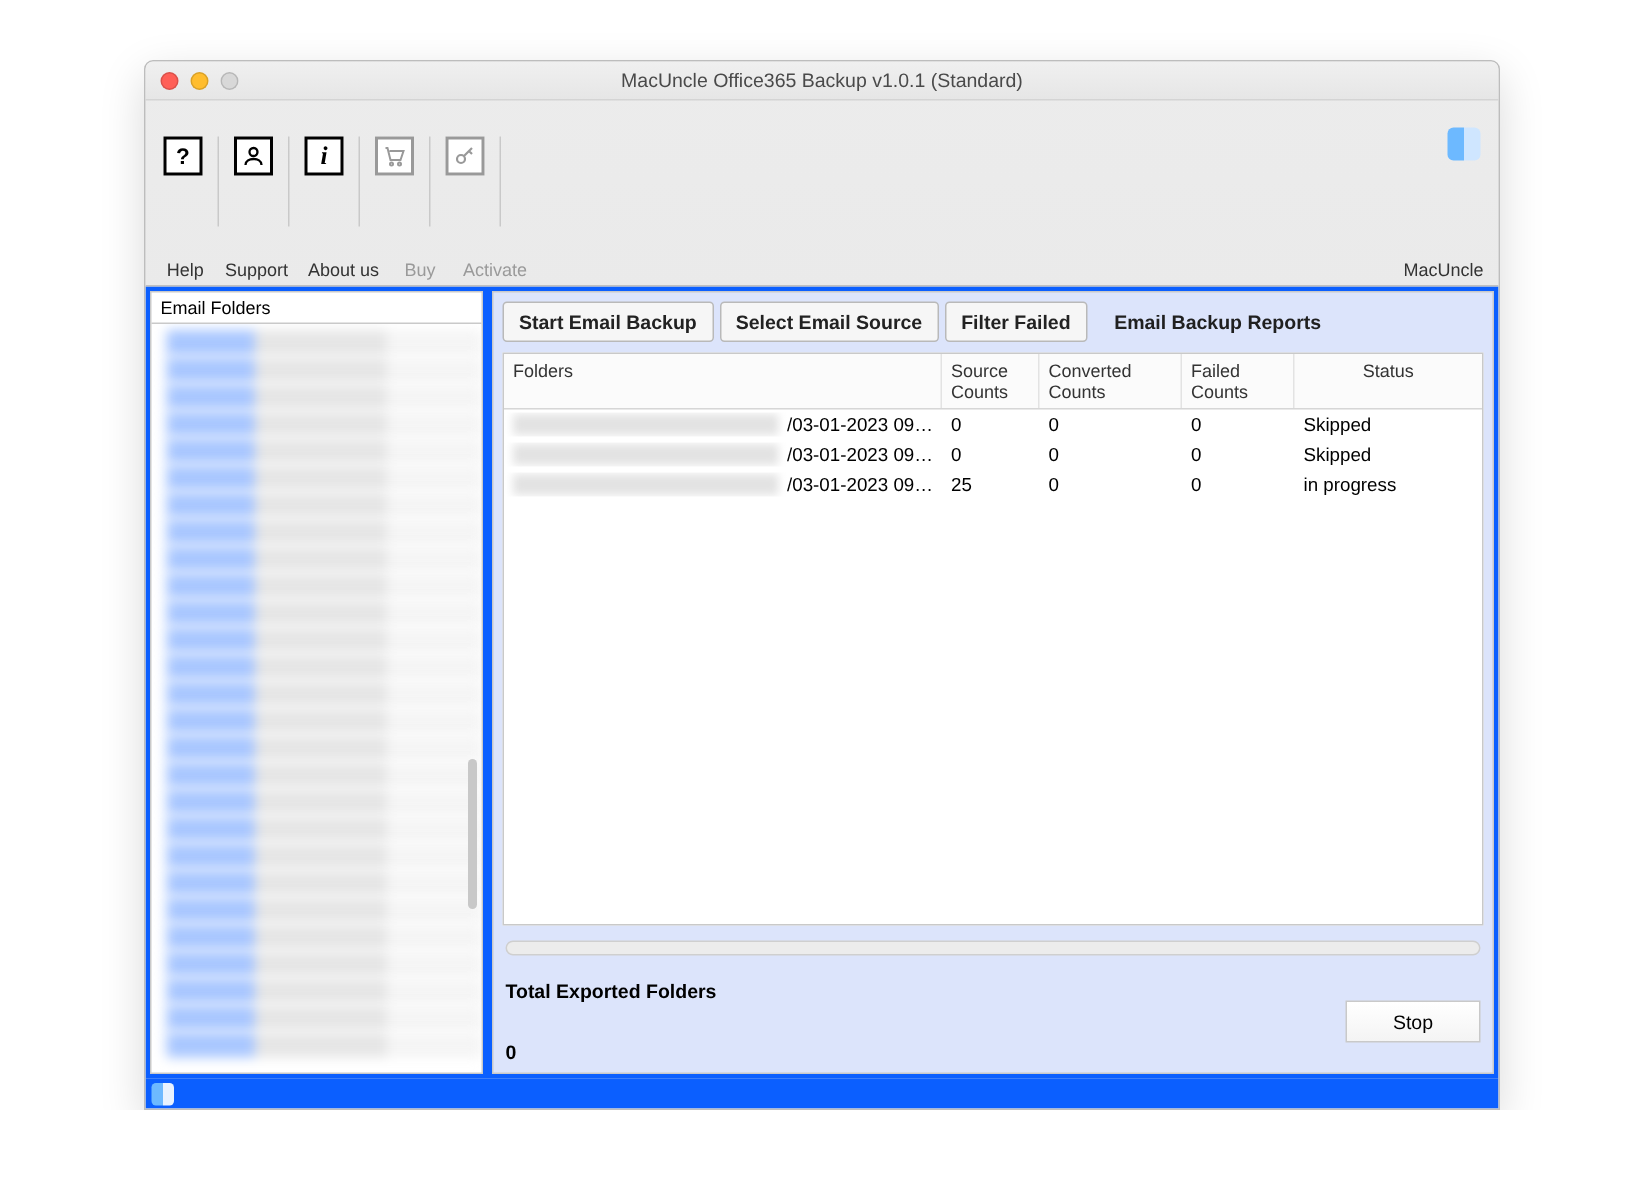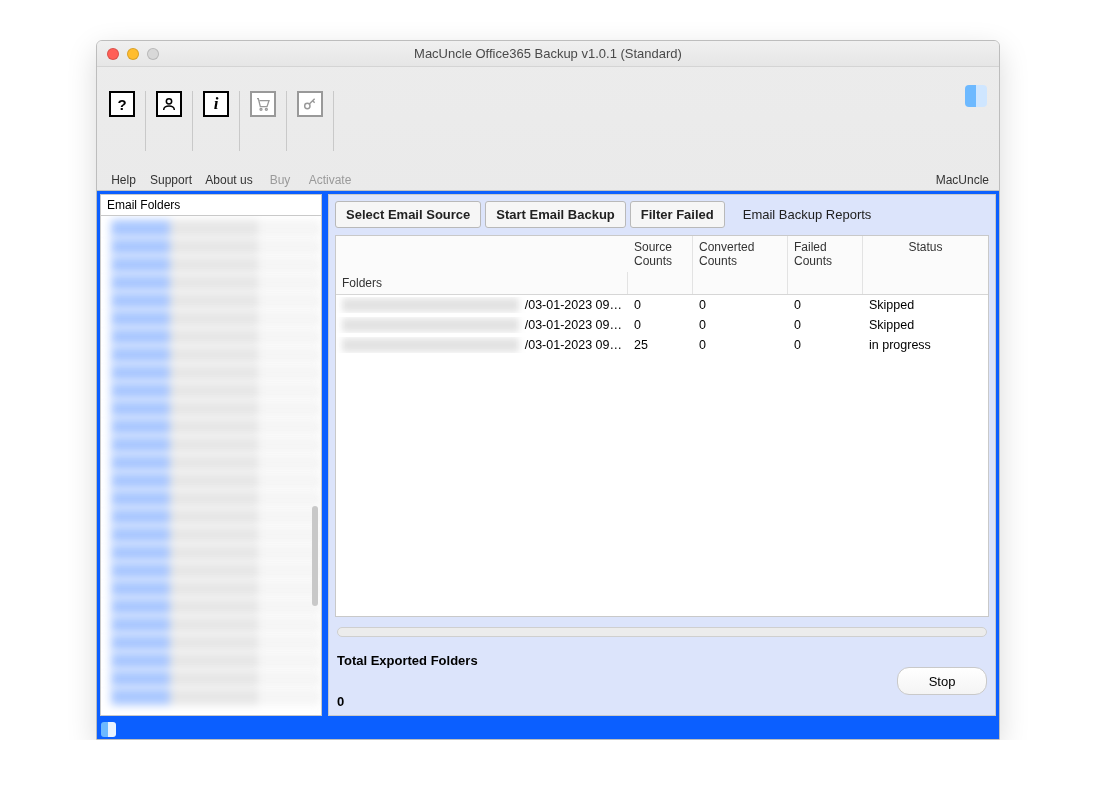--- a/index.html
+++ b/index.html
@@ -170,41 +170,41 @@
     border:1px solid #b9b9b9;
     border-radius:3px;
     padding:5px 10px;
     font-size:13px;
     font-weight:bold;
     color:#222;
     cursor:pointer;
   }
   .tab.plain {
     background:transparent; border:none;
-    font-weight:normal;
+    font-weight:bold;
     color:#202020;
     padding-left:14px;
   }
   
   .table-wrap {
     background:#fff;
     border:1px solid #c9c9c9;
     flex:1;
     display:flex;
     flex-direction:column;
   }
   .thead {
     display:flex;
     background:#fbfbfb;
     border-bottom:1px solid #d6d6d6;
     font-size:12px;
     color:#333;
   }
   .th { padding:4px 6px; border-right:1px solid #e3e3e3; }
-  .col-folders { flex:0 0 292px;margin-top:36px; }
+  .col-folders { flex:0 0 292px; }
   .col-total   { flex:0 0 65px; }
   .col-conv    { flex:0 0 95px; }
   .col-fail    { flex:0 0 75px; }
   .col-status  { flex:1; border-right:none;text-align:center;}
   .tbody { flex:1; }
   .row {
     display:flex;
     font-size:12.5px;
     padding:2px 0;
   }
@@ -249,21 +249,21 @@
     font-weight:bold;
     display:flex;
     gap:26px;
     flex-direction:column;
   }
   .stop-btn {
     width:90px;
     height:28px;
     background:linear-gradient(#ffffff,#f4f4f4);
     border:1px solid #c9c9c9;
-    border-radius:12px;
+    border-radius:0;
     font-size:13px;
     font-weight:500;
     cursor:pointer;
   }
   
   .bottom-bar {
     height:20px;
     background:#0b5fff;
     display:flex;
     align-items:center;
@@ -369,22 +369,22 @@
           <div class="blur-item"></div>
           <div class="blur-item"></div>
           <div class="blur-item"></div>
           <div class="blur-item"></div>
           <div class="scroll-thumb"></div>
         </div>
       </div>
 
       <div class="right-panel">
         <div class="tabs">
+          <div class="tab">Start Email Backup</div>
           <div class="tab">Select Email Source</div>
-          <div class="tab">Start Email Backup</div>
           <div class="tab">Filter Failed</div>
           <div class="tab plain">Email Backup Reports</div>
         </div>
 
         <div class="table-wrap">
           <div class="thead">
             <div class="th col-folders">Folders</div>
             <div class="th col-total">Source Counts</div>
             <div class="th col-conv">Converted Counts</div>
             <div class="th col-fail">Failed Counts</div>

